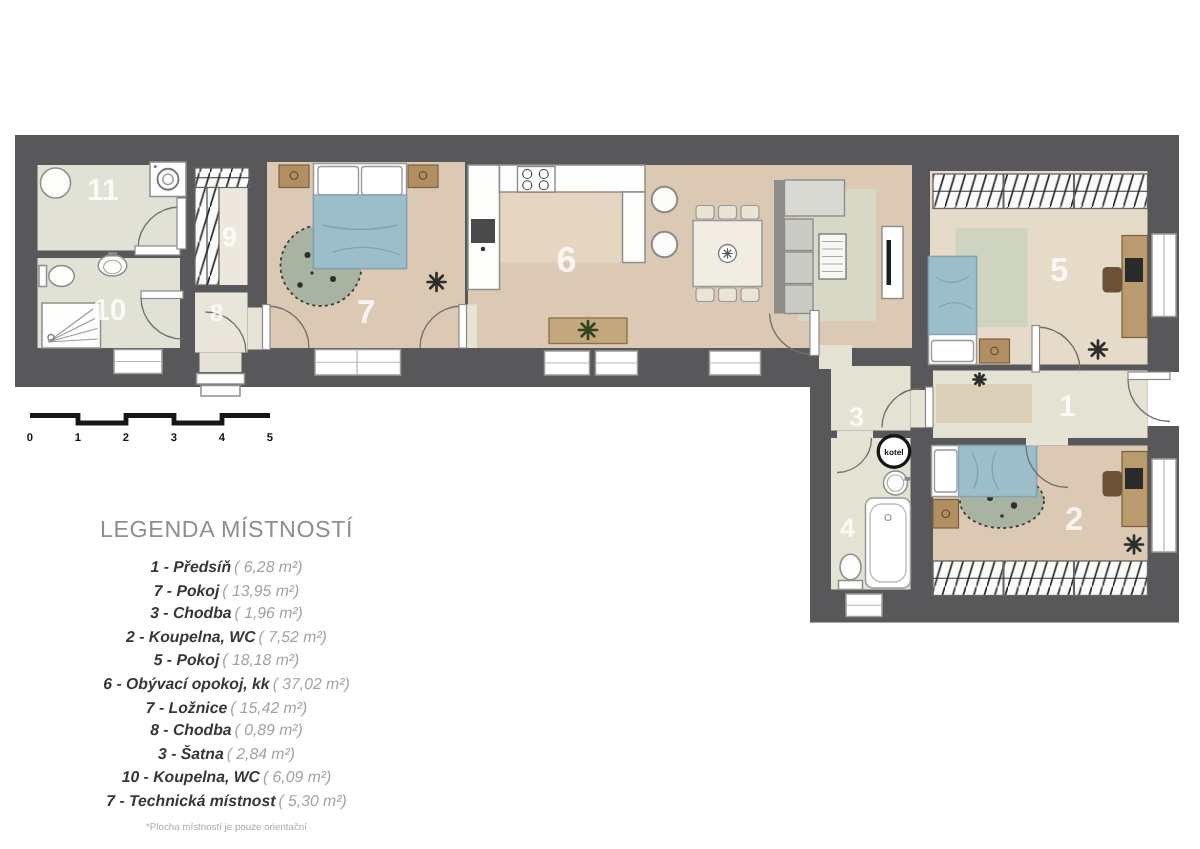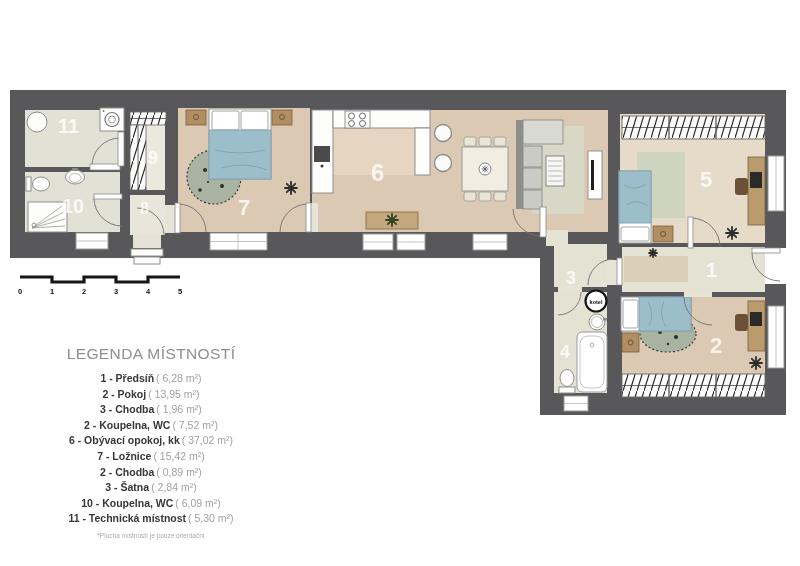--- a/index.html
+++ b/index.html
@@ -17,21 +17,21 @@
   .furnW{fill:#fdfdfc;stroke:#8e8e8e;stroke-width:1;}
   .wood-item{fill:#b28e63;stroke:#7a5f3f;stroke-width:0.8;}
   .plant{stroke:#2d2d2d;stroke-width:1.8;stroke-linecap:round;fill:none;}
   .plantg{stroke:#31441f;}
   .knob{fill:none;stroke:#5a4632;stroke-width:0.8;}
   
   #legend{position:absolute;left:21px;top:345px;width:260px;text-align:center;}
   #legend h2{margin:0 0 8px 0;font-size:15.5px;font-weight:400;color:#8f8f8f;
              letter-spacing:0.4px;}
   #legend ul{margin:0;padding:0;list-style:none;}
-  #legend li{font-size:10.5px;line-height:15.6px;white-space:nowrap;}
+  #legend li{font-size:10.5px;line-height:15.6px;white-space:nowrap;font-style:italic;}
   .l-label{font-weight:bold;color:#373737;}
   .l-area{color:#a2a2a2;margin-left:2px;}
   #legend .footnote{margin-top:5px;font-size:6.5px;color:#ababab;}
 </style>
 </head>
 <body>
 
 <div id="stage">
 
 <svg width="800" height="566" viewBox="0 0 800 566">
@@ -355,26 +355,27 @@
       <text x="148" y="294">4</text>
       <text x="180" y="294">5</text>
     </g>
   </g>
 </svg>
 
 <div id="legend">
   <h2>LEGENDA MÍSTNOSTÍ</h2>
   <ul>
     <li><span class="l-label">1 - Předsíň</span><span class="l-area">( 6,28 m²)</span></li>
-    <li><span class="l-label">2 - Pokoj</span><span class="l-area">( 13,95 m²)</span></li>
+    <li><span class="l-label">7 - Pokoj</span><span class="l-area">( 13,95 m²)</span></li>
     <li><span class="l-label">3 - Chodba</span><span class="l-area">( 1,96 m²)</span></li>
     <li><span class="l-label">2 - Koupelna, WC</span><span class="l-area">( 7,52 m²)</span></li>
+    <li><span class="l-label">5 - Pokoj</span><span class="l-area">( 18,18 m²)</span></li>
     <li><span class="l-label">6 - Obývací opokoj, kk</span><span class="l-area">( 37,02 m²)</span></li>
     <li><span class="l-label">7 - Ložnice</span><span class="l-area">( 15,42 m²)</span></li>
-    <li><span class="l-label">2 - Chodba</span><span class="l-area">( 0,89 m²)</span></li>
+    <li><span class="l-label">8 - Chodba</span><span class="l-area">( 0,89 m²)</span></li>
     <li><span class="l-label">3 - Šatna</span><span class="l-area">( 2,84 m²)</span></li>
     <li><span class="l-label">10 - Koupelna, WC</span><span class="l-area">( 6,09 m²)</span></li>
-    <li><span class="l-label">11 - Technická místnost</span><span class="l-area">( 5,30 m²)</span></li>
+    <li><span class="l-label">7 - Technická místnost</span><span class="l-area">( 5,30 m²)</span></li>
   </ul>
   <div class="footnote">*Plocha místností je pouze orientační</div>
 </div>
 
 </div>
 
 </body></html>

